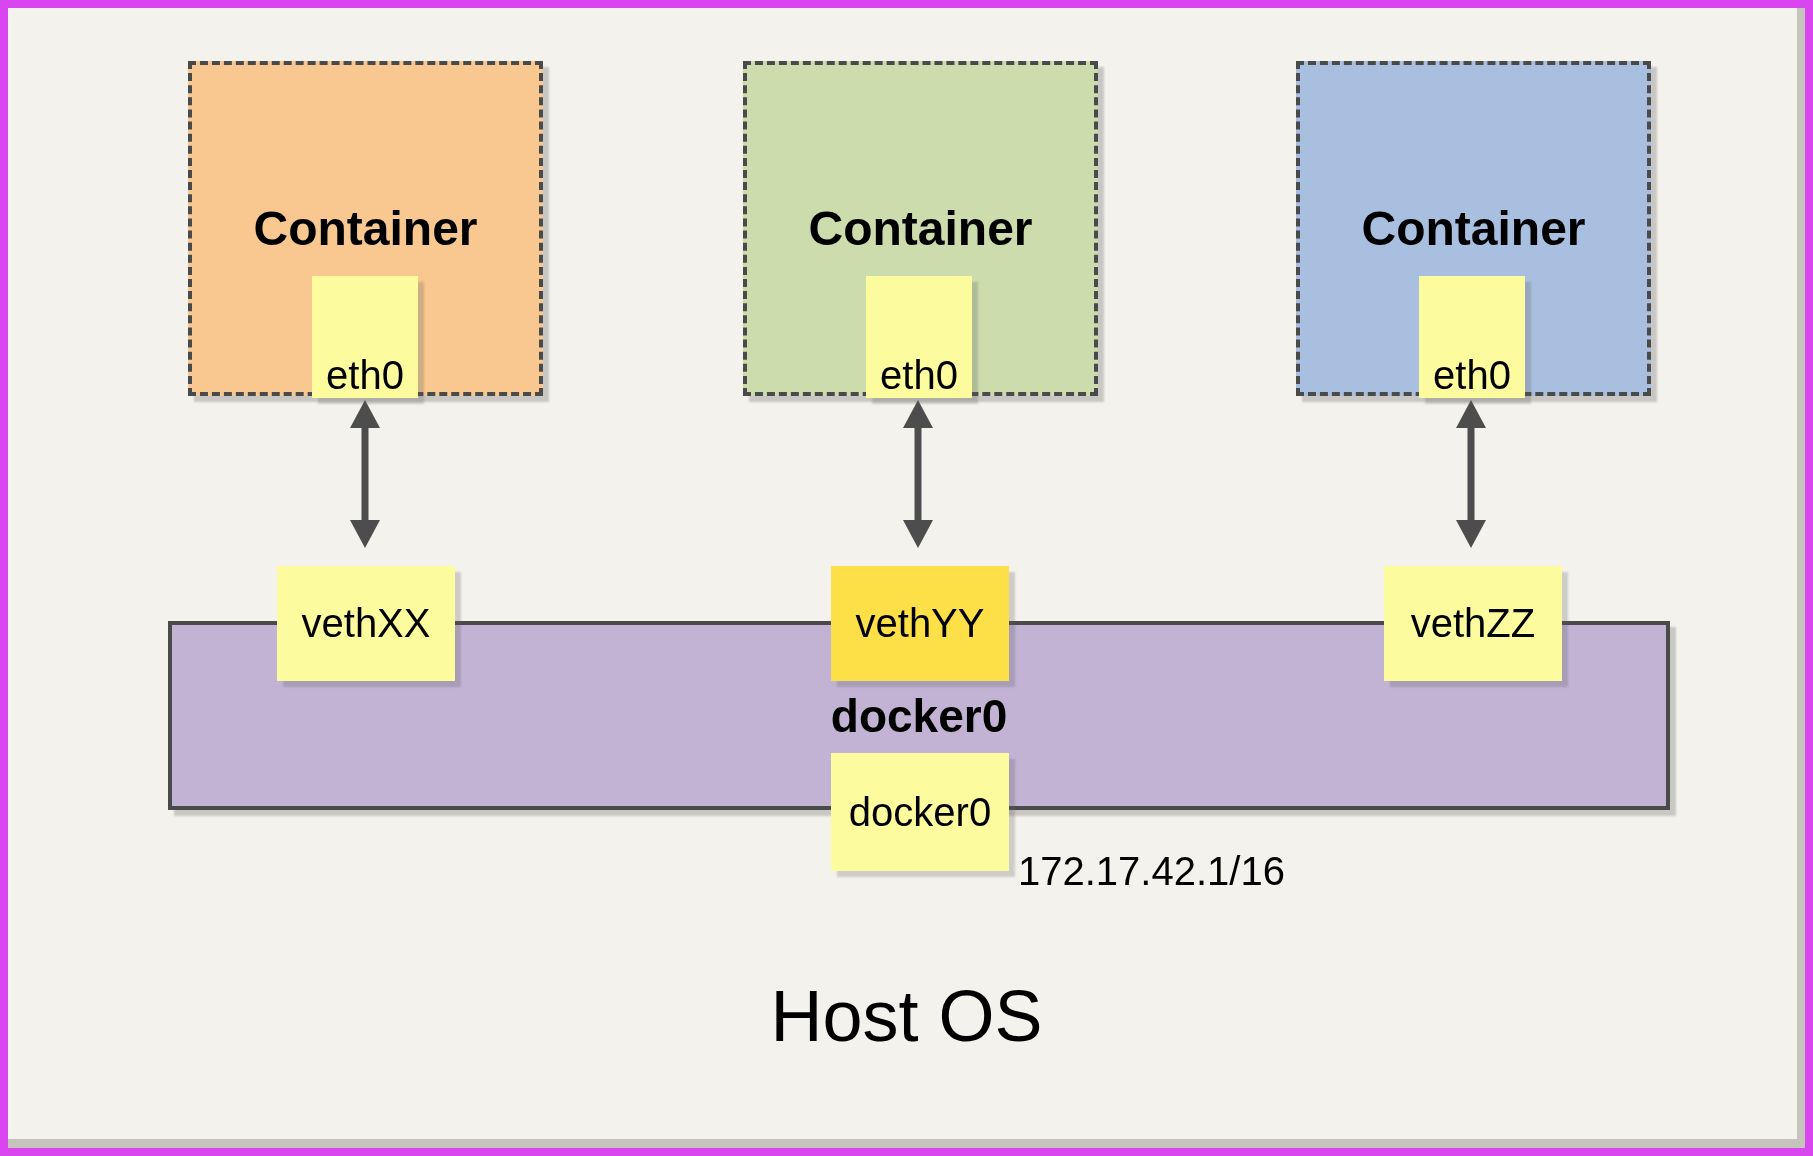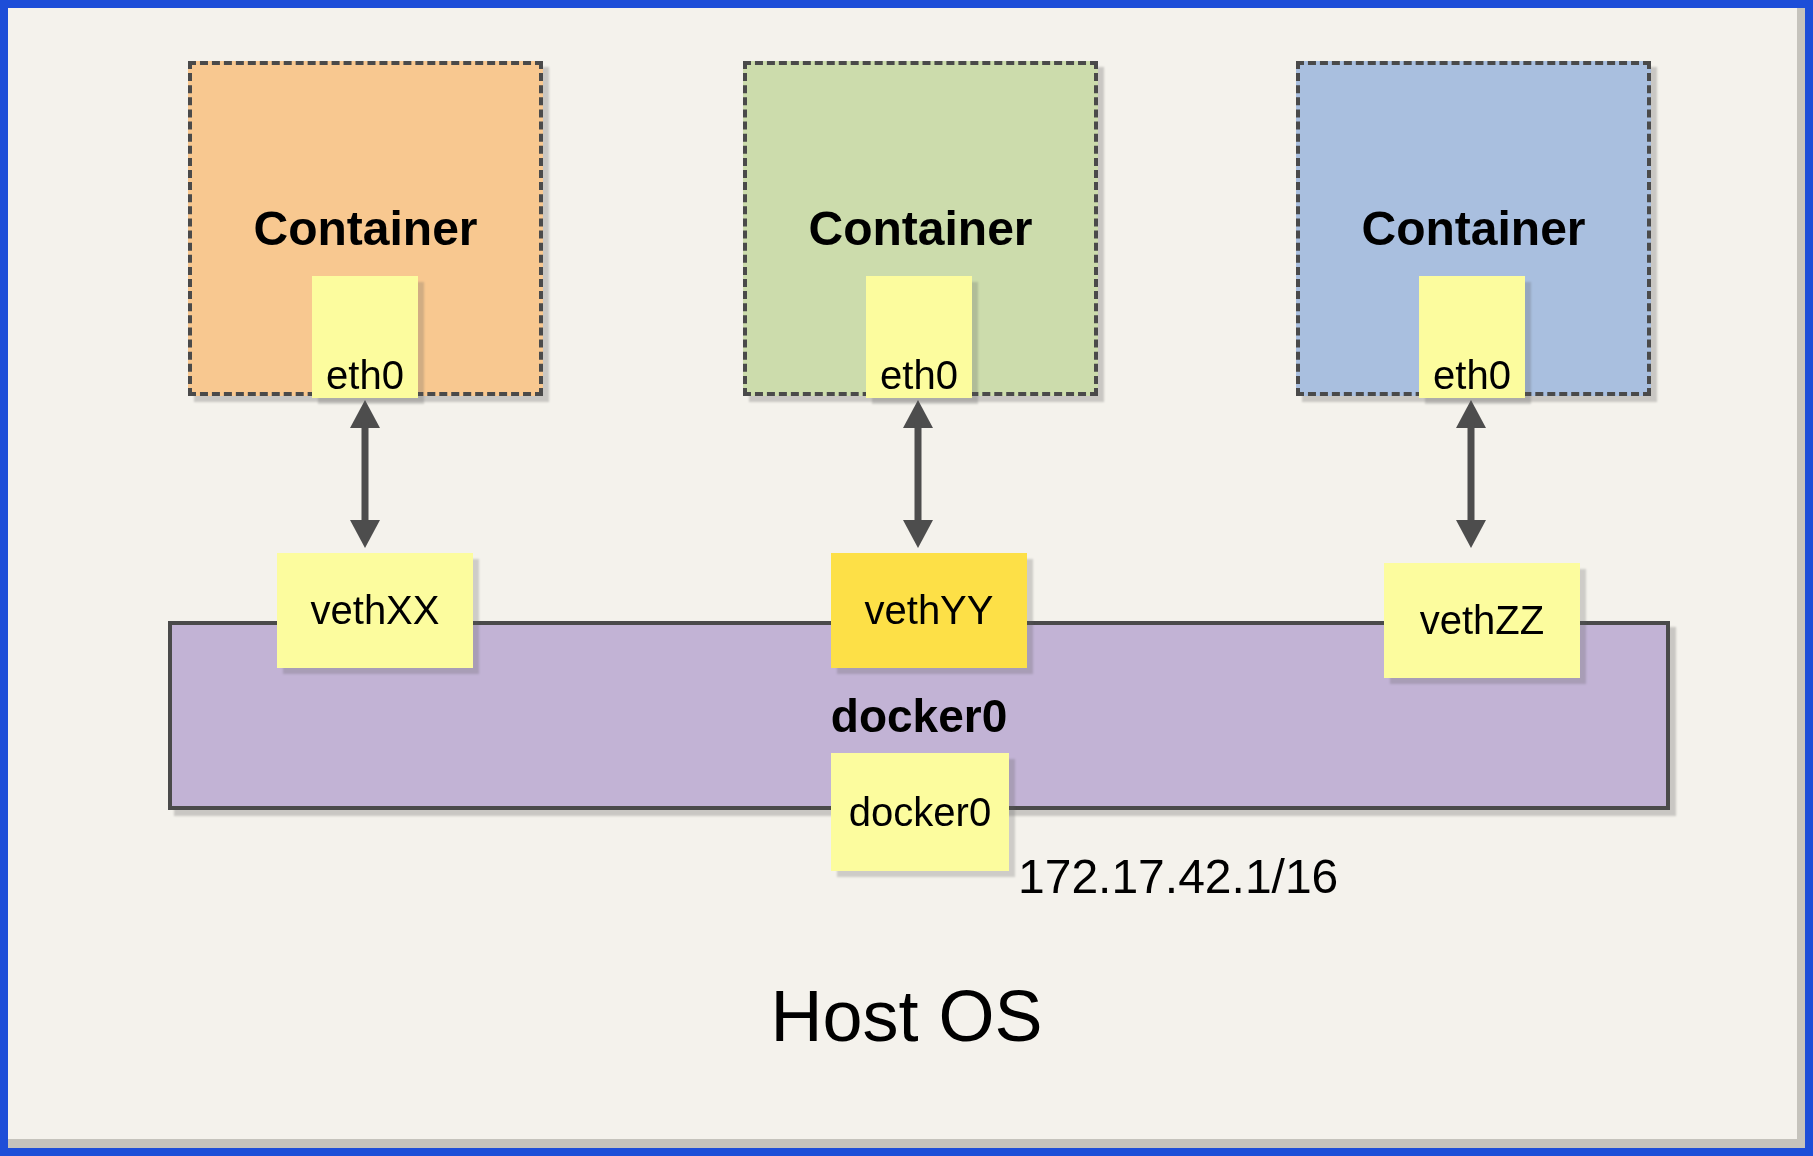--- a/index.html
+++ b/index.html
@@ -2,21 +2,21 @@
 <html><head>
 <meta charset="utf-8">
 <style>
   html,body { margin:0; padding:0; background:#ffffff; }
   * { box-sizing: border-box; }
   .frame {
     position: relative;
     width: 1813px;
     height: 1156px;
     background: #F4F2EC;
-    border: 8px solid #1d4ed8;
+    border: 8px solid #d946ef;
     box-shadow: inset -8px -9px 0 #c5c3bc;
     overflow: hidden;
     font-family: "Liberation Sans", sans-serif;
     color: #000000;
   }
   .abs { position: absolute; }
 
   
   .container-box {
     top: 53px;
@@ -45,24 +45,24 @@
     align-items: center;
     justify-content: center;
     font-size: 40px;
     z-index: 5;
   }
   .eth0 { top: 268px; width: 106px; height: 122px; align-items: flex-end; }
   .eth0.c1 { left: 304px; }
   .eth0.c2 { left: 858px; }
   .eth0.c3 { left: 1411px; }
 
-  .veth { top: 545px; width: 196px; height: 115px; }
+  .veth { top: 558px; width: 178px; height: 115px; }
   .veth.c1 { left: 269px; }
   .veth.c2 { left: 823px; }
-  .veth.c3 { left: 1376px; margin-top: 10px; }
+  .veth.c3 { left: 1376px; }
 
   .docker0-if { left: 823px; top: 745px; width: 178px; height: 118px; }
 
   
   .arrow { top: 392px; width: 34px; height: 148px; z-index: 2; }
   .arrow.c1 { left: 340px; }
   .arrow.c2 { left: 893px; }
   .arrow.c3 { left: 1446px; }
   .arrow svg { display:block; width:100%; height:100%; }
   .arrow polygon, .arrow rect { fill: #4D4D4D; }
@@ -79,21 +79,21 @@
     display: flex;
     align-items: center;
     justify-content: center;
     z-index: 1;
   }
   .bridge-title { font-size: 46px; font-weight: bold; }
 
   .ip-label {
     left: 1010px;
     top: 841px;
-    font-size: 48px;
+    font-size: 40px;
     z-index: 6;
   }
 
   .host-os-label {
     left: 0;
     right: 0;
     top: 958px;
     height: 100px;
     display: flex;
     align-items: center;

